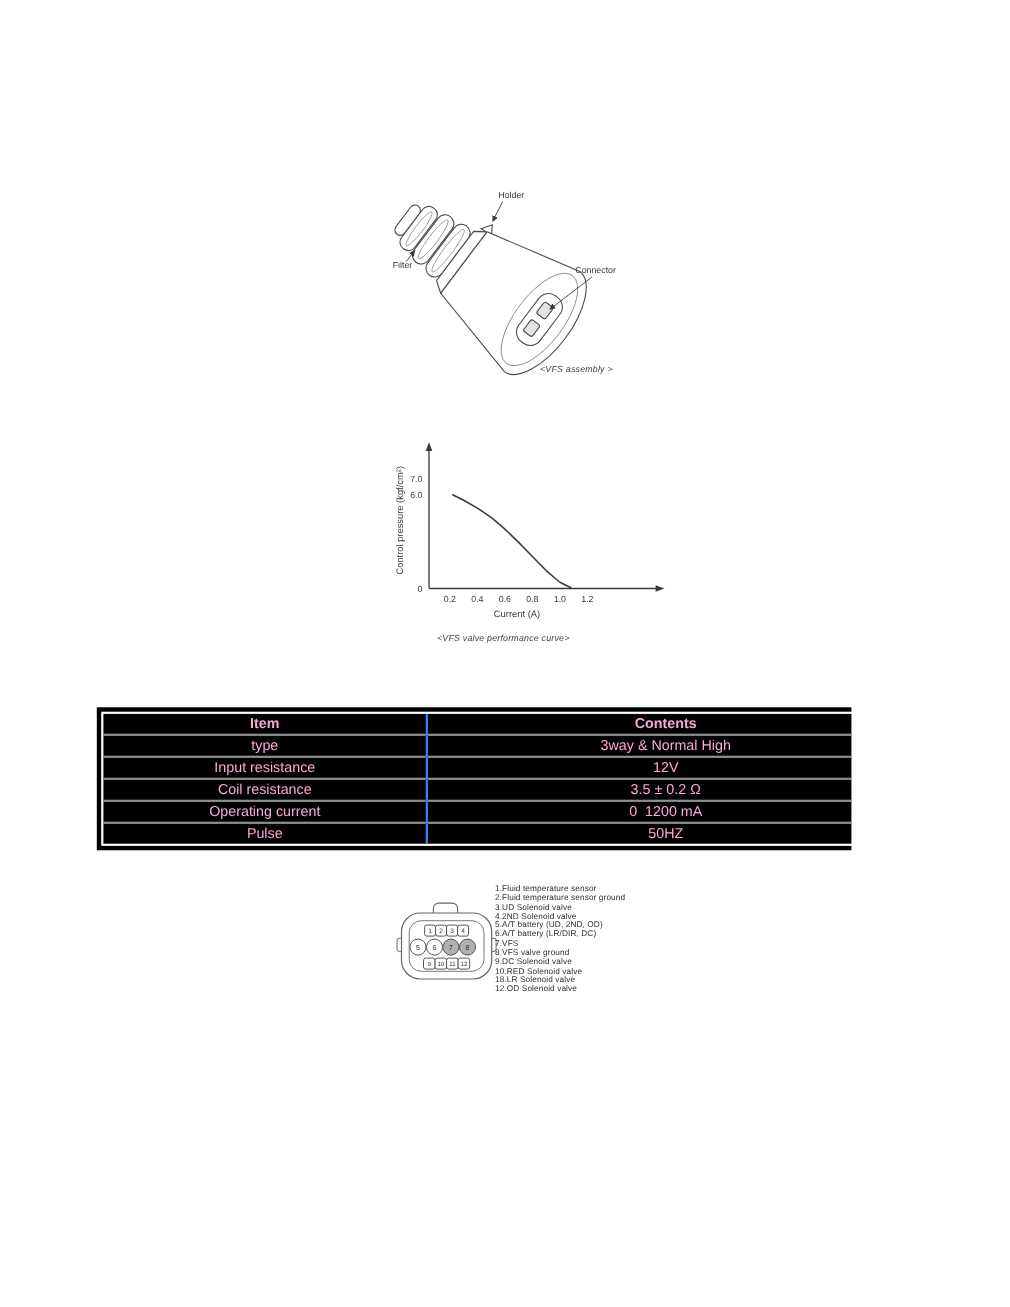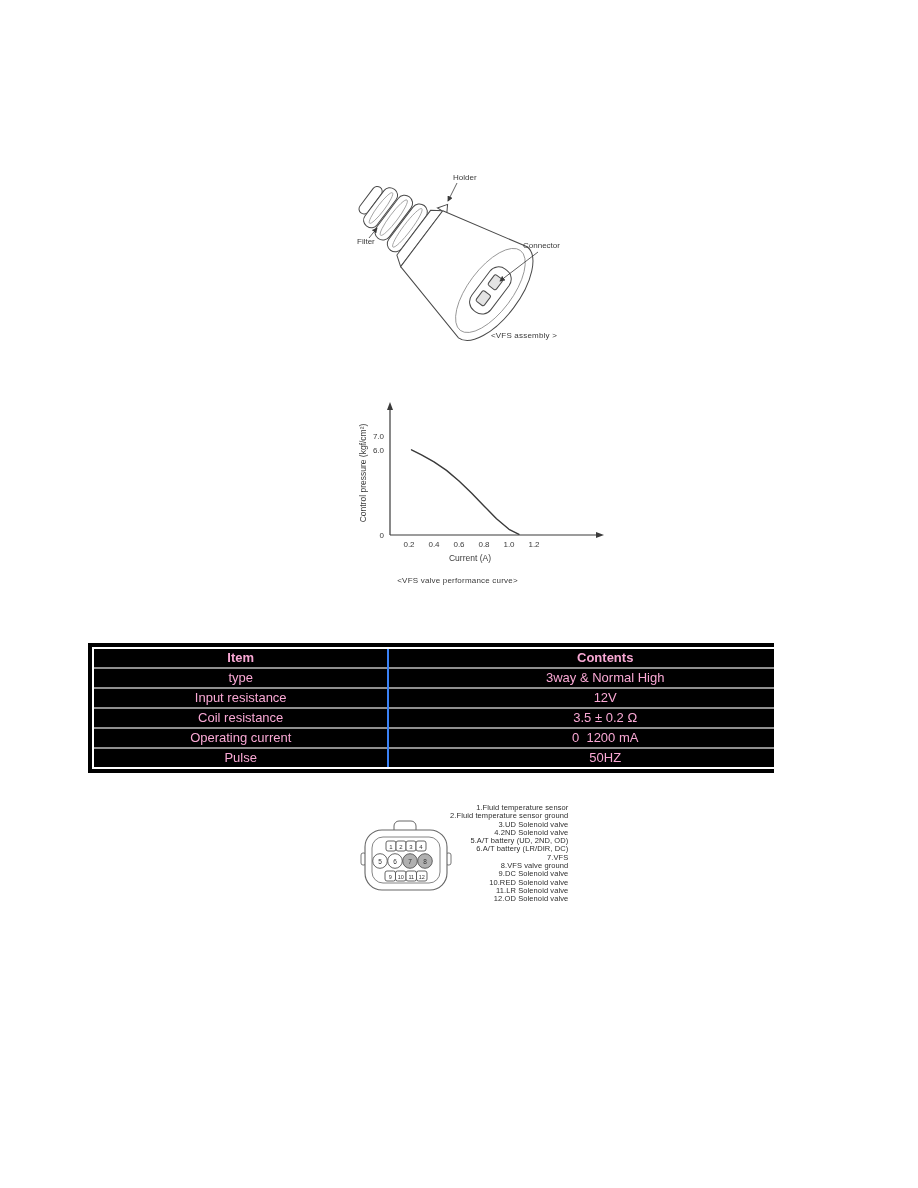--- a/index.html
+++ b/index.html
@@ -4,21 +4,21 @@
 <style>
   html,body{margin:0;padding:0;background:#fff;}
   #page{position:relative;width:774px;height:1188px;background:#ffffff;overflow:hidden;
         font-family:"Liberation Sans",sans-serif;color:#333;}
 
   .abs{position:absolute;}
 
   
   .figlabel{font-size:8px;fill:#3a3a3a;font-family:"Liberation Sans",sans-serif;}
   .leader{stroke:#3a3a3a;stroke-width:0.8;fill:none;}
-  .caption{font-size:8px;color:#3a3a3a;text-align:center;letter-spacing:0.2px;}
+  .caption{font-size:8px;color:#3a3a3a;text-align:center;letter-spacing:0.2px;font-style:italic;}
 
   
   .axis{stroke:#3a3a3a;stroke-width:1.2;}
   .tick{font-size:8px;fill:#3a3a3a;font-family:"Liberation Sans",sans-serif;}
   .axislabel{font-size:8.5px;fill:#3a3a3a;font-family:"Liberation Sans",sans-serif;}
 
   
   #spec-wrap{left:88px;top:643px;width:739px;border:4px solid #000;background:#fff;
              padding:2px;box-sizing:border-box;}
   #spec-table{width:100%;border-collapse:collapse;background:#000;color:#f9a8d4;
@@ -32,21 +32,21 @@
   #spec-table th:nth-child(2), #spec-table td:nth-child(2){border-left:2px solid #3b82f6;}
 
   
   .pinbox{fill:#fff;stroke:#555;stroke-width:0.9;}
   .pincircle{fill:#fff;stroke:#555;stroke-width:0.9;}
   .pincircle.hl{fill:#b0b0b0;}
   .pinnum{font-size:6px;fill:#333;font-family:"Liberation Sans",sans-serif;}
   .pinnum.small{font-size:5.5px;}
   .pinnum.mid{font-size:6.5px;}
   #pin-list{left:450px;top:804px;font-size:7.5px;line-height:8.3px;color:#2e2e2e;
-            letter-spacing:0.1px;text-align:right;}
+            letter-spacing:0.1px;}
 </style>
 </head>
 <body>
 
 <div id="page">
 
   <svg id="assembly-svg" class="abs" style="left:345px;top:160px;" width="230" height="195" viewBox="0 0 230 195">
     <defs>
       <marker id="arr" markerWidth="7" markerHeight="7" refX="6" refY="3.5" orient="auto">
         <path d="M0,0 L7,3.5 L0,7 Z" fill="#3a3a3a"></path>
@@ -167,17 +167,17 @@
       <div>1.Fluid temperature sensor</div>
       <div>2.Fluid temperature sensor ground</div>
       <div>3.UD Solenoid valve</div>
       <div>4.2ND Solenoid valve</div>
       <div>5.A/T battery (UD, 2ND, OD)</div>
       <div>6.A/T battery (LR/DIR, DC)</div>
       <div>7.VFS</div>
       <div>8.VFS valve ground</div>
       <div>9.DC Solenoid valve</div>
       <div>10.RED Solenoid valve</div>
-      <div>11.LR Solenoid valve</div>
+      <div>18.LR Solenoid valve</div>
       <div>12.OD Solenoid valve</div>
     </div>
 
 </div>
 
 </body></html>

